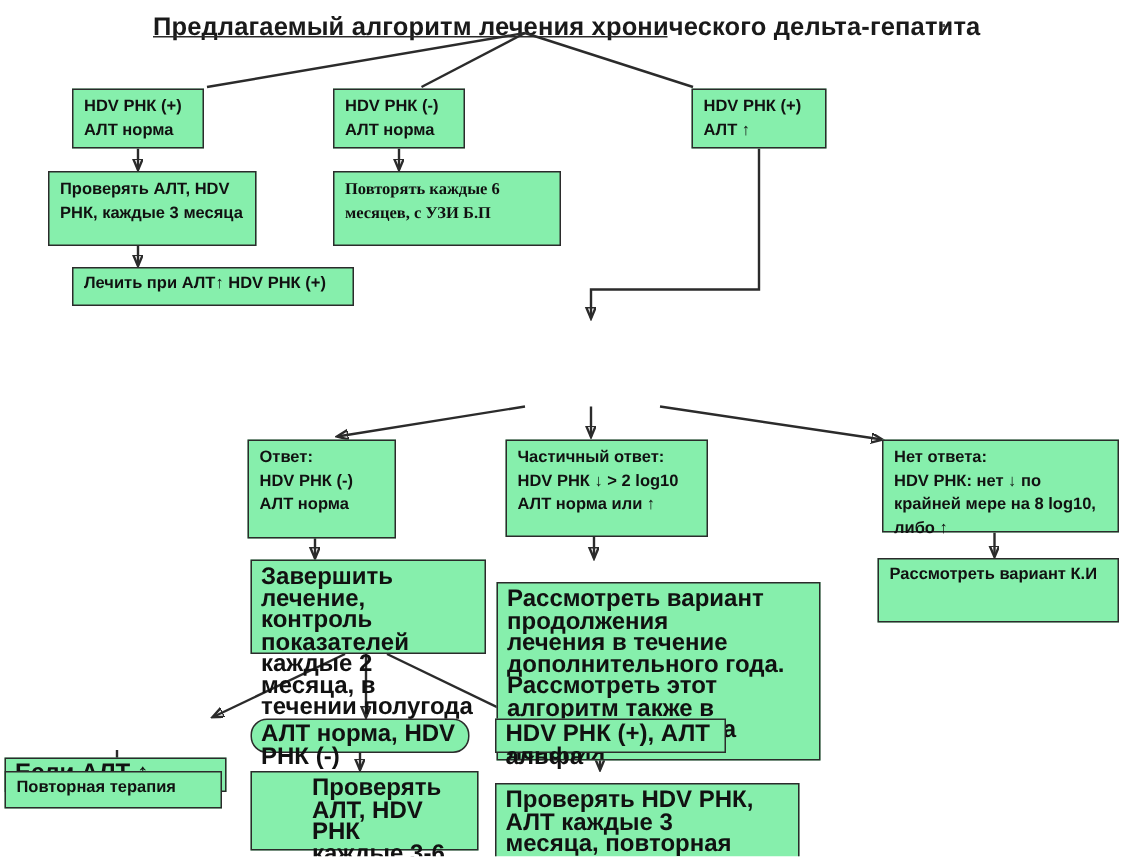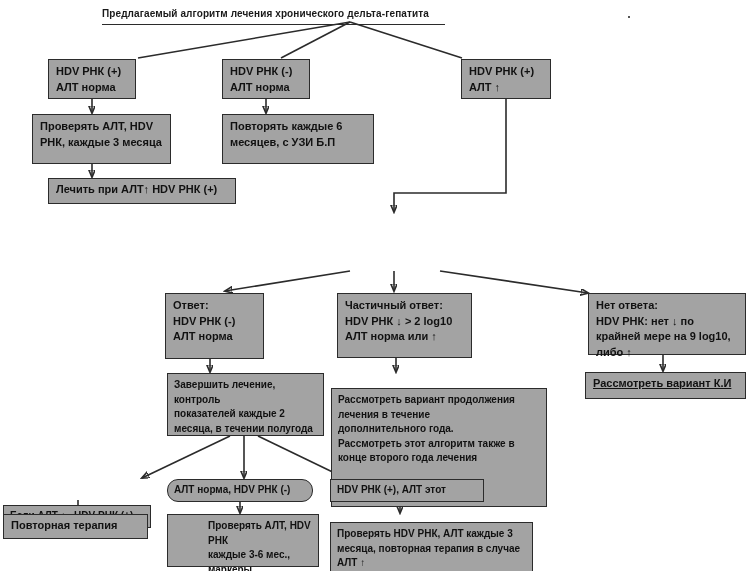--- a/index.html
+++ b/index.html
@@ -11,40 +11,40 @@
     position: relative;
     width: 750px;
     height: 571px;
     background: #ffffff;
     font-family: "Liberation Sans", sans-serif;
     overflow: hidden;
   }
   .title {
     position: absolute;
     font-weight: bold;
-    font-size: 10px;
+    font-size: 17px;
     color: #1a1a1a;
     white-space: nowrap;
     letter-spacing: 0.1px;
   }
   .node {
     position: absolute;
     box-sizing: border-box;
     border: 1.6px solid #2b2b2b;
-    background: #a3a3a3;
+    background: #86efac;
     font-weight: bold;
     font-size: 11px;
     line-height: 15.5px;
     color: #111111;
     padding: 4px 7px 4px 7px;
     z-index: 5;
     white-space: pre-line;
   }
   .node.small {
-    font-size: 10px;
+    font-size: 16px;
     line-height: 14.5px;
     padding: 4px 6px;
   }
   .node.one-line {
     padding-top: 3px;
     padding-bottom: 18px;
   }
   svg.links {
     position: absolute;
     left: 0;
@@ -122,60 +122,60 @@
 
   <div class="node" style="left:222px; top:59px; width:88px; height:40px;">HDV РНК (-)
 АЛТ норма</div>
 
   <div class="node" style="left:461px; top:59px; width:90px; height:40px;">HDV РНК (+)
 АЛТ ↑</div>
 
   <div class="node" style="left:32px; top:114px; width:139px; height:50px;">Проверять АЛТ, HDV
 РНК, каждые 3 месяца</div>
 
-  <div class="node" style="left:222px; top:114px; width:152px; height:50px;">Повторять каждые 6
+  <div class="node" style="left:222px; top:114px; width:152px; height:50px;font-family:Liberation Serif, serif;">Повторять каждые 6
 месяцев, с УЗИ Б.П</div>
 
   <div class="node one-line" style="left:48px; top:178px; width:188px; height:26px;">Лечить при АЛТ↑ HDV РНК (+)</div>
 
 
   <div class="node" style="left:165px; top:293px; width:99px; height:66px;">Ответ:
 HDV РНК (-)
 АЛТ норма</div>
 
   <div class="node" style="left:337px; top:293px; width:135px; height:65px;">Частичный ответ:
 HDV РНК ↓ &gt; 2 log10
 АЛТ норма или ↑</div>
 
   <div class="node" style="left:588px; top:293px; width:158px; height:62px;">Нет ответа:
 HDV РНК: нет ↓ по
-крайней мере на 9 log10,
+крайней мере на 8 log10,
 либо ↑</div>
 
   <div class="node small" style="left:167px; top:373px; width:157px; height:63px;">Завершить лечение, контроль
 показателей каждые 2
 месяца, в течении полугода</div>
 
   <div class="node small" style="left:331px; top:388px; width:216px; height:119px;">Рассмотреть вариант продолжения
 лечения в течение
 дополнительного года.
 Рассмотреть этот алгоритм также в
 конце второго года лечения</div>
 
-  <div class="node one-line" style="left:585px; top:372px; width:161px; height:27px;text-decoration:underline;">Рассмотреть вариант К.И</div>
+  <div class="node one-line" style="left:585px; top:372px; width:161px; height:43px;">Рассмотреть вариант К.И</div>
 
   <div class="node one-line small" style="left:3px; top:461px; width:148px; height:22px;margin-top:44px;">Если АЛТ ↑ , HDV РНК (+)</div>
 
   <div class="node one-line" style="left:3px; top:514px; width:145px; height:25px;">Повторная терапия</div>
 
   <div class="node one-line small" style="left:167px; top:479px; width:146px; height:22px;border-radius:11px;">АЛТ норма, HDV РНК (-)</div>
 
   <div class="node small" style="left:167px; top:514px; width:152px; height:53px;padding-left:40px;">Проверять АЛТ, HDV РНК
 каждые 3-6 мес., маркеры
 HBV каждые 6 мес.</div>
 
-  <div class="node one-line small" style="left:330px; top:479px; width:154px; height:22px;">HDV РНК (+), АЛТ этот</div>
+  <div class="node one-line small" style="left:330px; top:479px; width:154px; height:22px;">HDV РНК (+), АЛТ альфа</div>
 
   <div class="node small" style="left:330px; top:522px; width:203px; height:53px;">Проверять HDV РНК, АЛТ каждые 3
 месяца, повторная терапия в случае
 АЛТ ↑</div>
 
 </div>
 
 </body></html>

